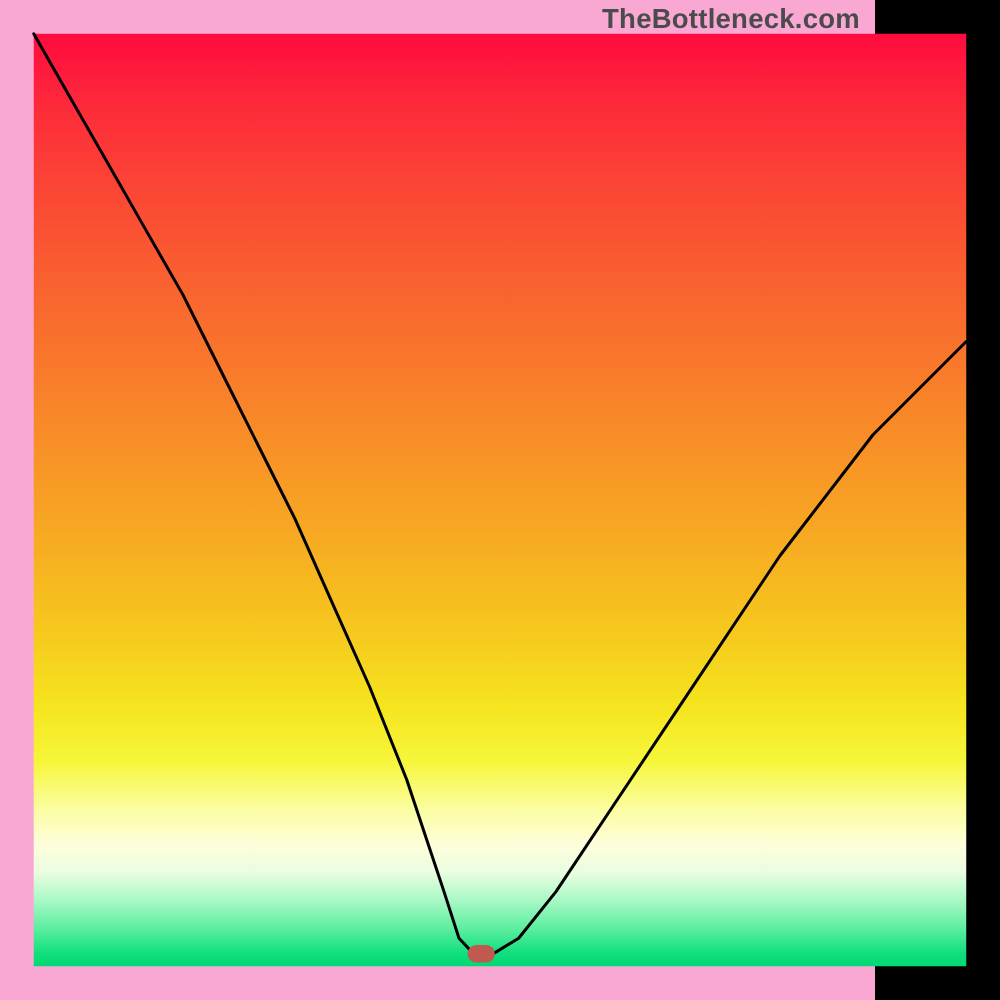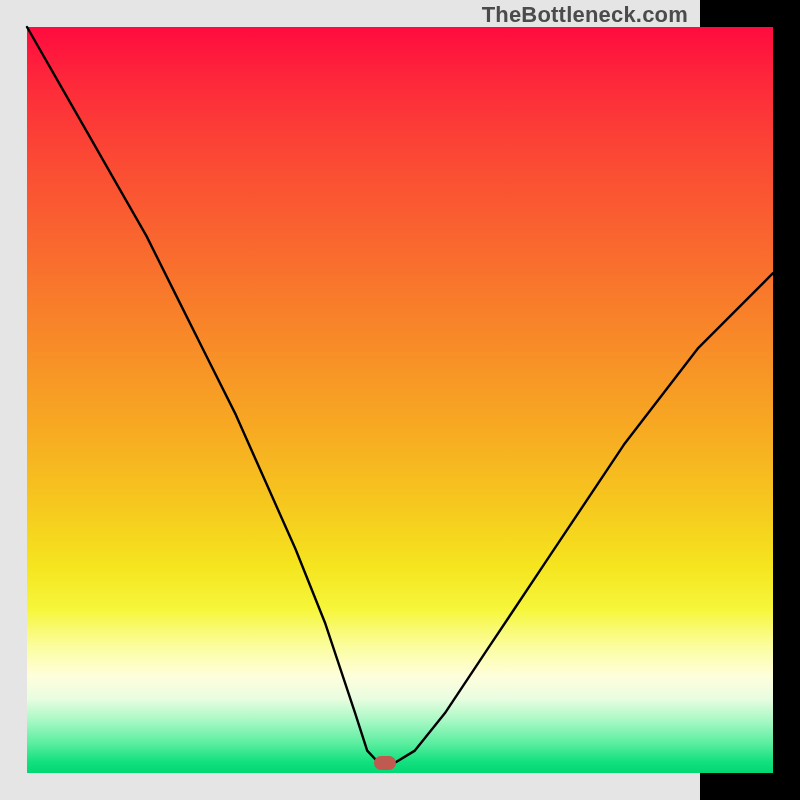--- a/index.html
+++ b/index.html
@@ -8,21 +8,21 @@
     width: 800px;
     height: 800px;
     background: #000;
     overflow: hidden;
     font-family: Arial, Helvetica, sans-serif;
   }
   .frame {
     position: relative;
     width: 700px;
     height: 800px;
-    background: #e5e5e5;
+    background: #f9a8d4;
   }
   .watermark {
     position: absolute;
     top: 2px;
     right: 12px;
     color: #4b4b4b;
     font-size: 22px;
     font-weight: 600;
     letter-spacing: 0.2px;
     user-select: none;

